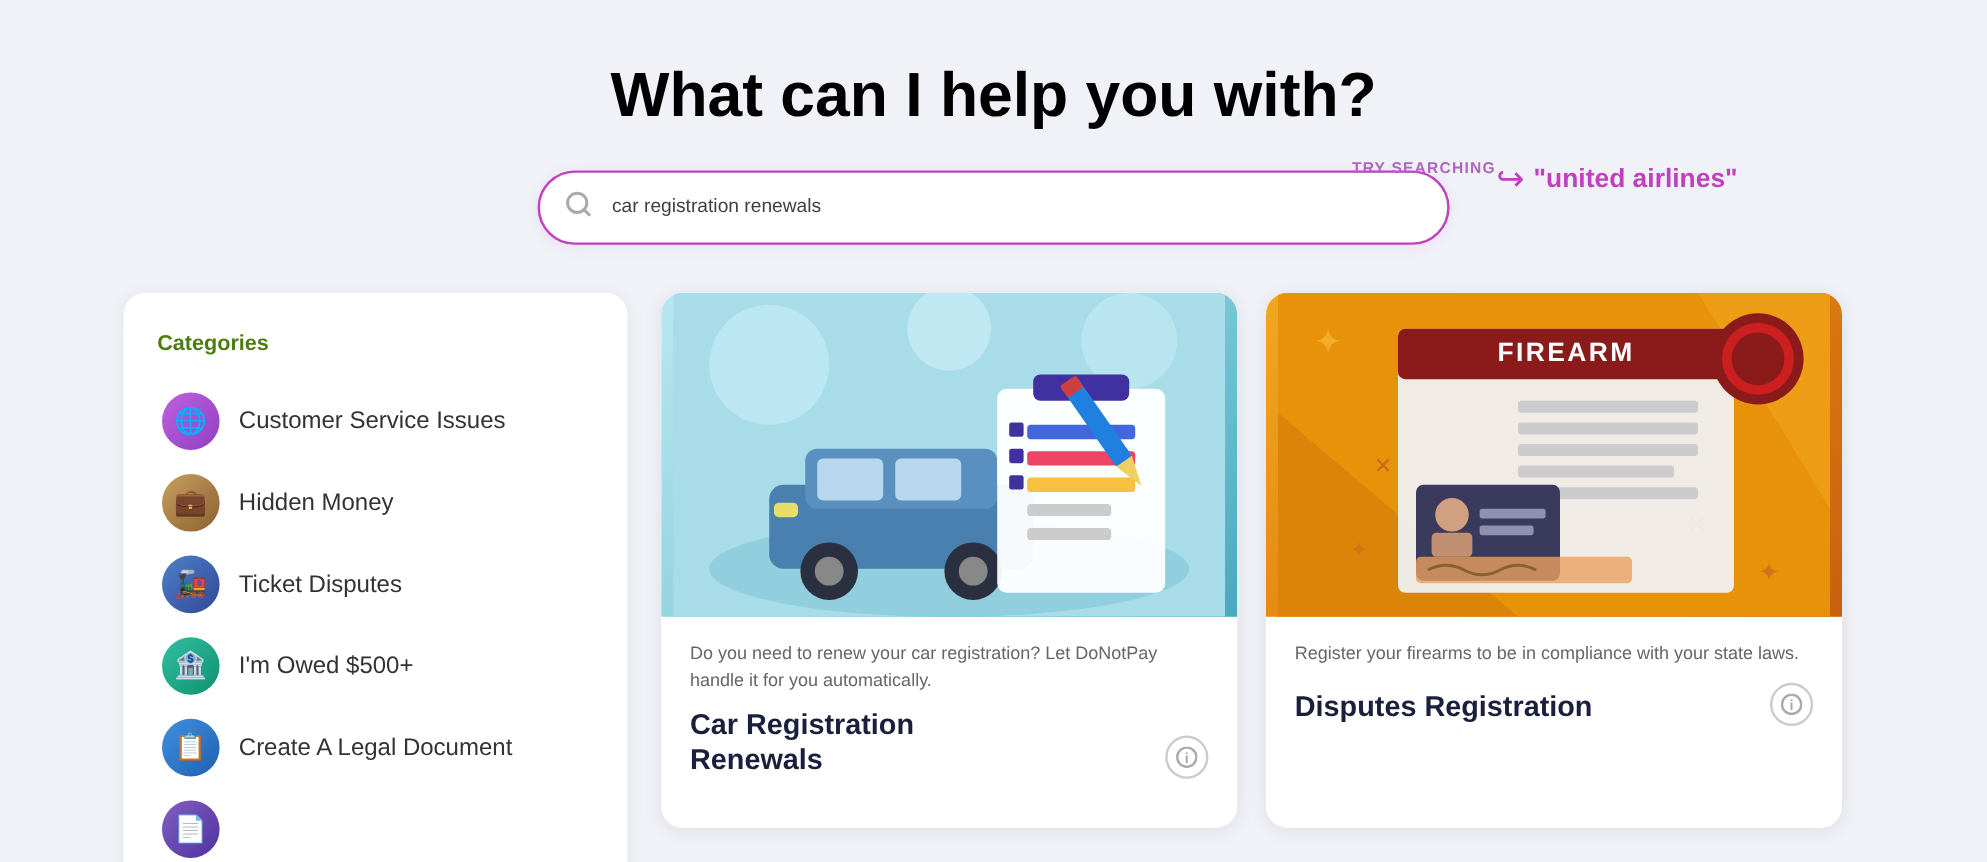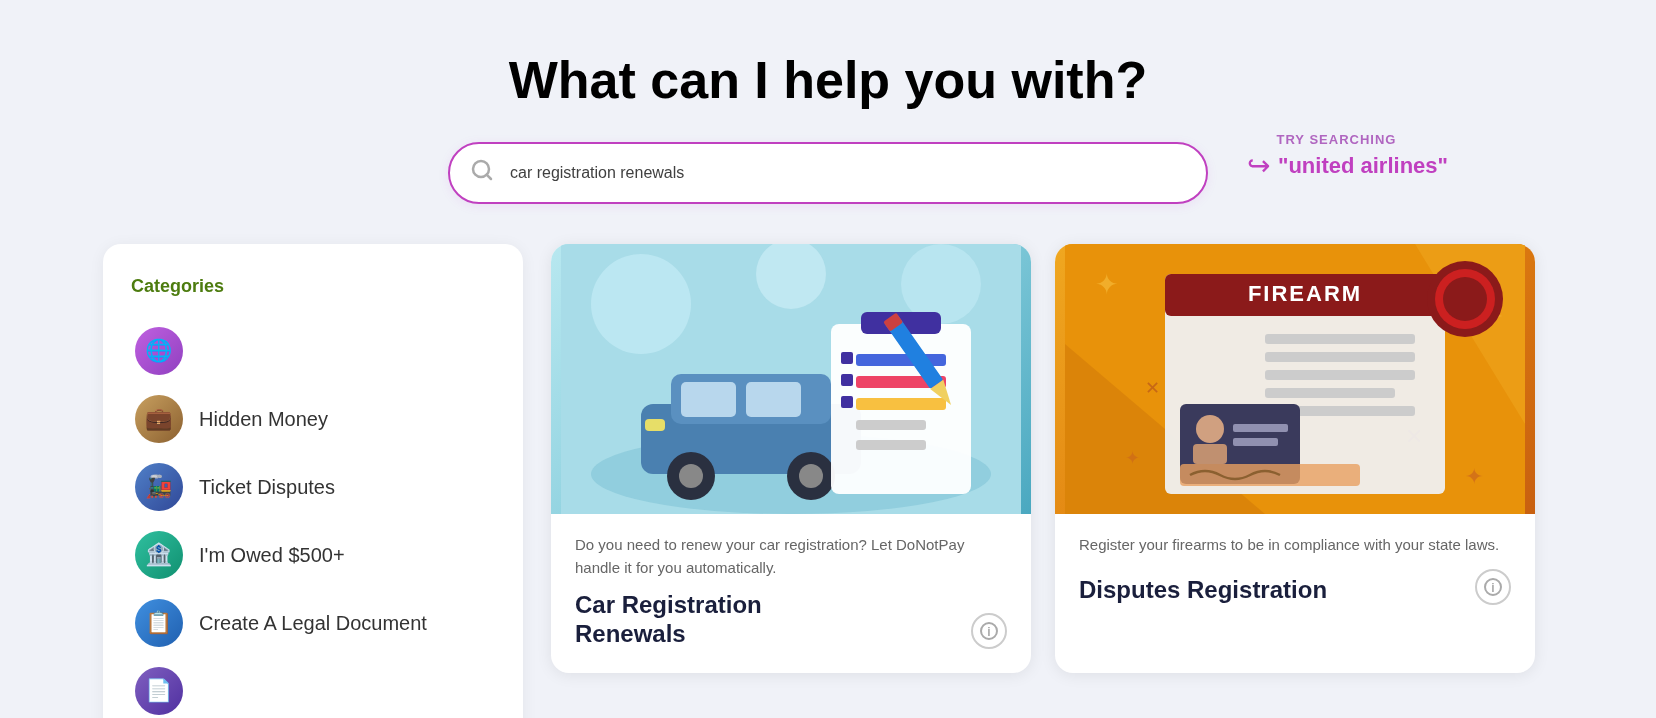--- a/index.html
+++ b/index.html
@@ -52,21 +52,20 @@
       top: 50%;
       transform: translateY(-50%);
       color: #aaa;
       font-size: 22px;
     }
     .try-searching {
       position: absolute;
       right: -240px;
       top: -10px;
       display: flex;
-      flex-direction: column;
       align-items: flex-start;
     }
     .try-label {
       font-size: 13px;
       font-weight: 600;
       color: #b066c0;
       letter-spacing: 1px;
       text-transform: uppercase;
       margin-bottom: 2px;
       margin-left: 30px;
@@ -157,21 +156,21 @@
       background: linear-gradient(135deg, #f0a820 0%, #e08010 50%, #c86010 100%);
       width: 100%;
       height: 270px;
       display: flex;
       align-items: center;
       justify-content: center;
       position: relative;
       overflow: hidden;
     }
     .card-body {
-      padding: 20px 24px 24px;
+      padding: 20px 24px 41px;
     }
     .card-desc {
       font-size: 15px;
       color: #666;
       margin-bottom: 12px;
       line-height: 1.5;
     }
     .card-title-row {
       display: flex;
       align-items: flex-end;
@@ -224,20 +223,21 @@
     </div>
   </div>
 
   <div class="content-area">
 
     <div class="categories-panel">
       <div class="categories-title">Categories</div>
 
       <div class="category-item">
         <div class="cat-icon" style="background: linear-gradient(135deg, #c060e0, #9040c0);">🌐</div>
+        <span class="cat-label">Customer Service Issues</span>
       </div>
 
       <div class="category-item">
         <div class="cat-icon" style="background: linear-gradient(135deg, #c8a060, #8b6030);">💼</div>
         <span class="cat-label">Hidden Money</span>
       </div>
 
       <div class="category-item">
         <div class="cat-icon" style="background: linear-gradient(135deg, #5080c8, #304898);">🚂</div>
         <span class="cat-label">Ticket Disputes</span>

